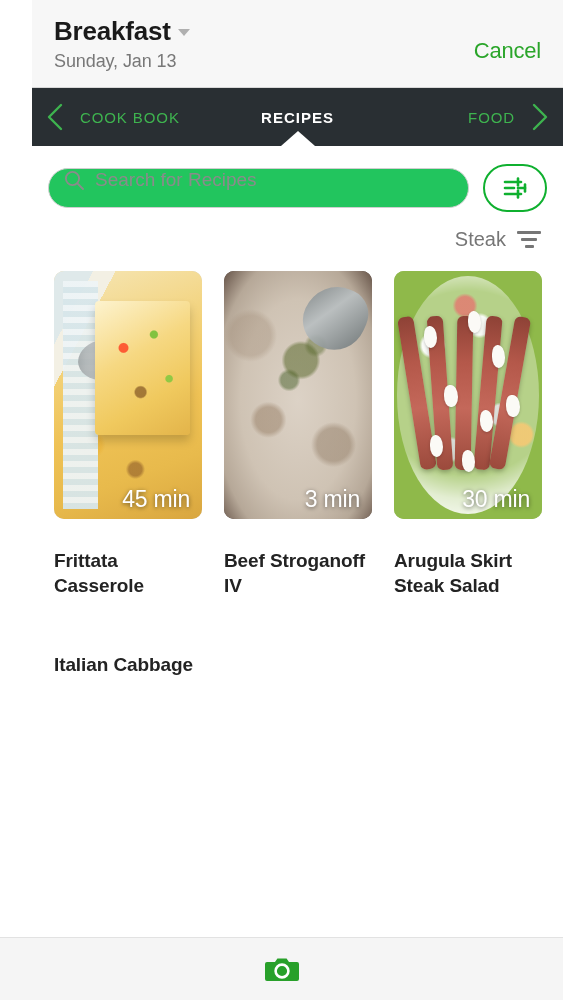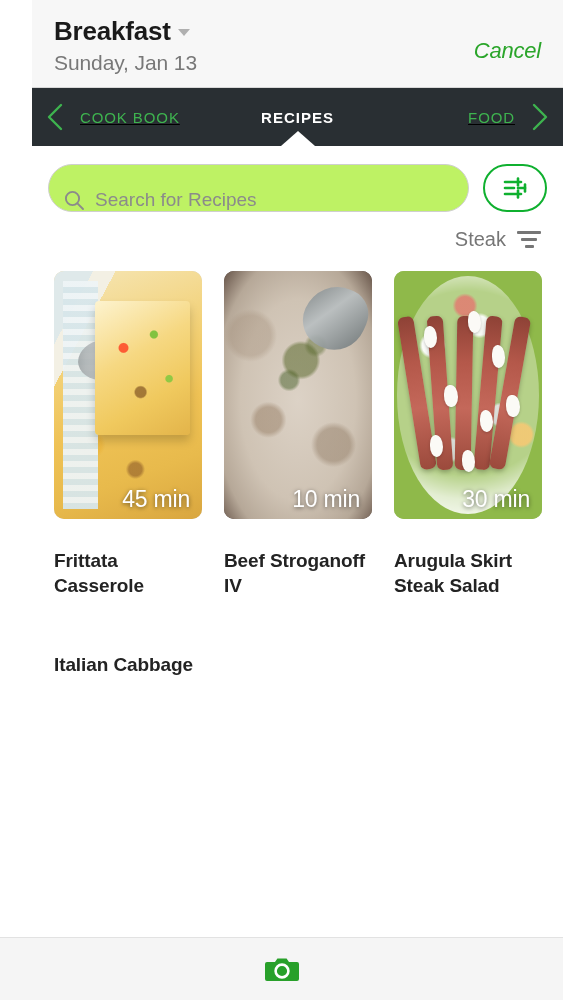--- a/index.html
+++ b/index.html
@@ -21,35 +21,34 @@
   }
   .meal-selector { display: inline-flex; align-items: baseline; gap: 7px; }
   .meal-title { font-size: 26px; font-weight: bold; color: #1a1a1a; letter-spacing: -0.2px; }
   .caret-down {
     width: 0; height: 0;
     border-left: 6px solid transparent;
     border-right: 6px solid transparent;
     border-top: 7px solid #b0b0b0;
     position: relative; top: -4px;
   }
-  .meal-date { font-size: 21px; color: #787878; margin-top: 4px; letter-spacing: -0.1px; }
+  .meal-date { font-size: 18px; color: #787878; margin-top: 4px; letter-spacing: -0.1px; }
   .cancel-btn {
     position: absolute; right: 22px; top: 38px;
     font-size: 22px; color: #2aa52a; letter-spacing: -0.2px;
     cursor: pointer; background: none; border: none;
     font-family: "Liberation Sans", sans-serif;
-    font-style: italic;
   }
 
   
   .navbar {
     position: relative;
     height: 58px;
     background: #292f33;
-    display: flex; align-items: center; text-decoration: underline;
+    display: flex; align-items: center;
   }
   .nav-arrow {
     width: 46px; display: flex; align-items: center; justify-content: center;
     cursor: pointer;
   }
   .nav-arrow svg { display: block; }
   .nav-item {
     font-size: 15px; letter-spacing: 0.9px; color: #3eb34f;
     cursor: pointer; white-space: nowrap;
   }
@@ -66,24 +65,24 @@
     border-right: 17px solid transparent;
     border-bottom: 15px solid #ffffff;
   }
 
   
   .search-row {
     display: flex; align-items: center; gap: 14px;
     padding: 18px 16px 0 16px;
   }
   .search-box {
-    flex: 1; height: 48px;
+    flex: 1; height: 40px;
     border: 1px solid #cfcfcf; border-radius: 24px;
-    background: #bef264;
-    display: flex; align-items: flex-end; padding: 0 14px; gap: 10px;
+    background: #22c55e;
+    display: flex; align-items: flex-start; padding: 0 14px; gap: 10px;
   }
   .search-input {
     flex: 1; border: none; outline: none; background: transparent;
     font-size: 19px; color: #555; font-family: "Liberation Sans", sans-serif;
   }
   .search-input::placeholder { color: #8b8b8b; }
   .filter-btn {
     width: 64px; height: 48px;
     border: 2px solid #0fb02f; border-radius: 24px;
     background: #fff; cursor: pointer;
@@ -305,21 +304,21 @@
         <span class="time-badge">45 min</span>
       </div>
       <div class="card-title">Frittata Casserole</div>
     </div>
 
     <div class="card">
       <div class="card-img">
         <div class="photo ph-stroganoff">
           <div class="spoon2"></div>
         </div>
-        <span class="time-badge">10 min</span>
+        <span class="time-badge">3 min</span>
       </div>
       <div class="card-title">Beef Stroganoff IV</div>
     </div>
 
     <div class="card">
       <div class="card-img">
         <div class="photo ph-salad">
           <div class="plate"></div>
           <div class="steak s1"></div>
             <div class="steak s2"></div>

